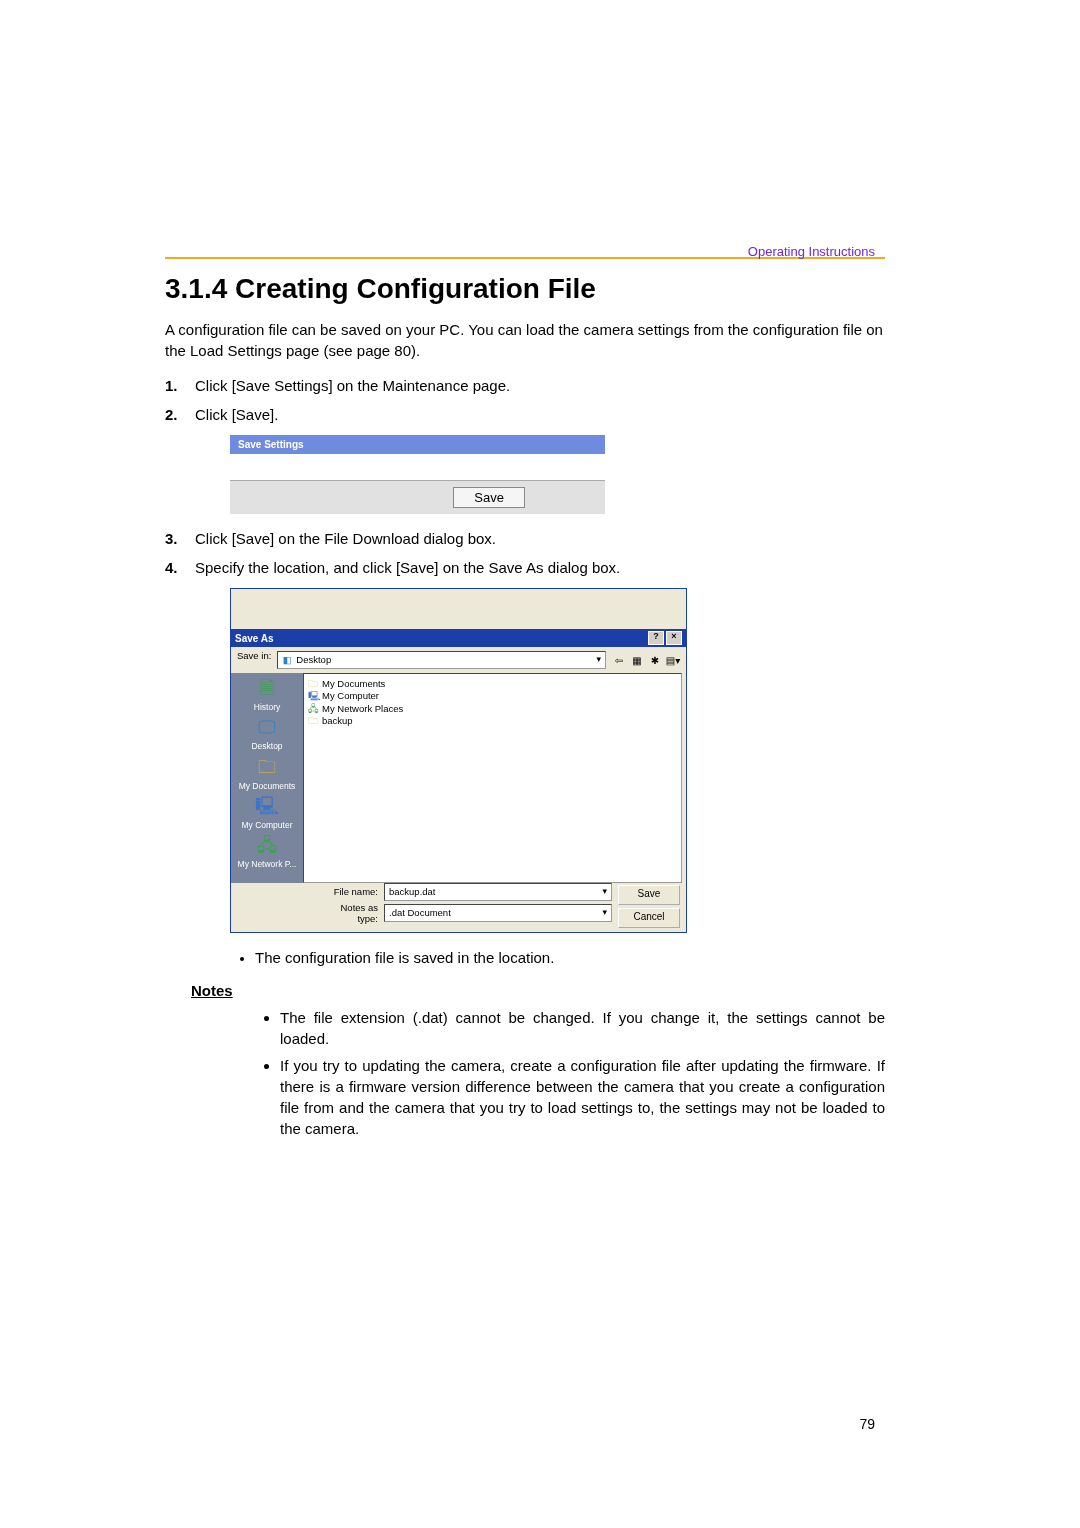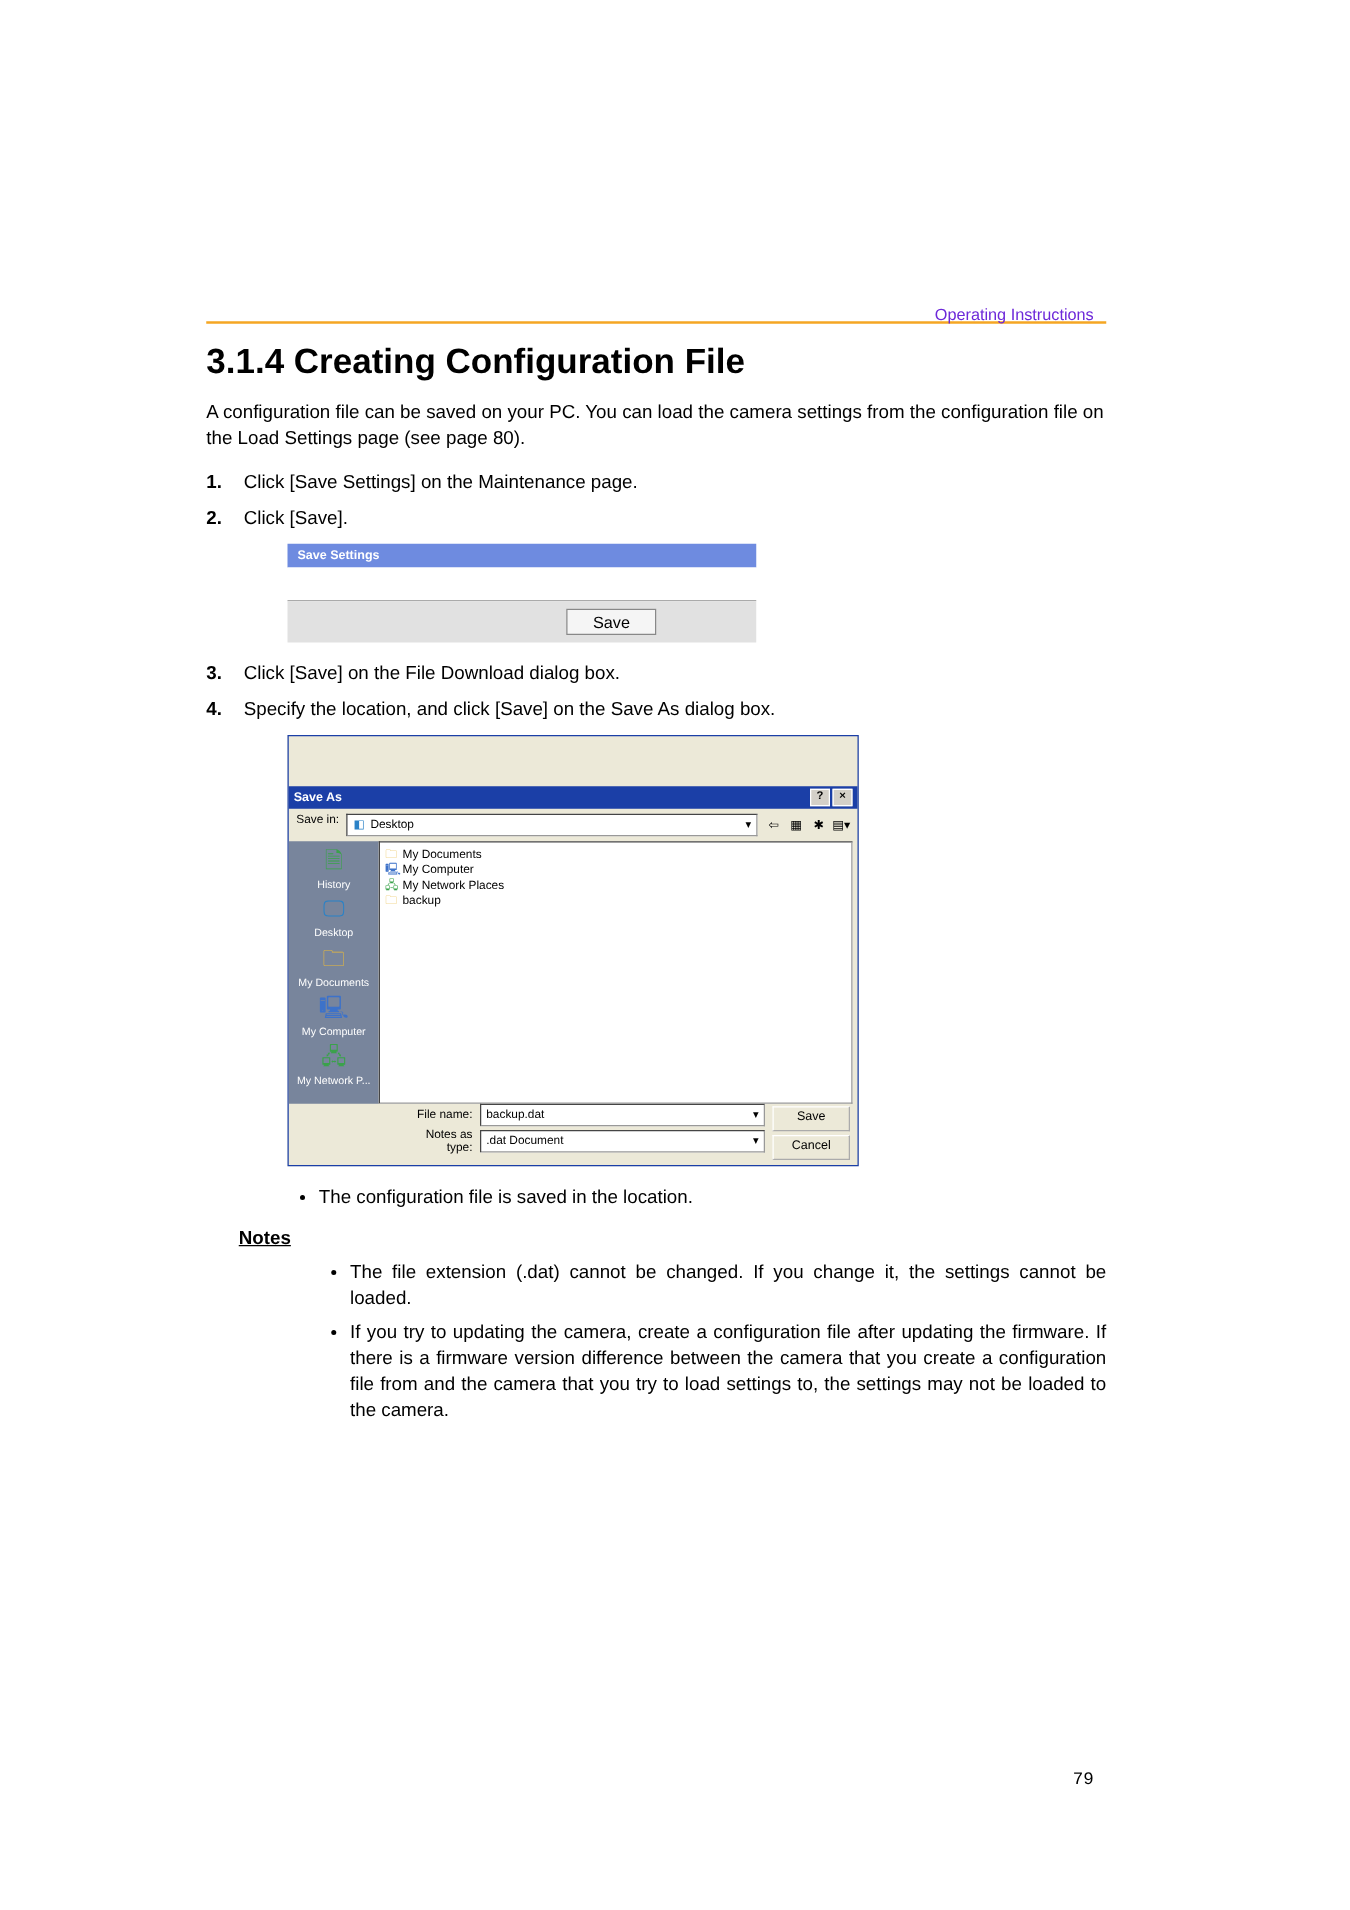--- a/index.html
+++ b/index.html
@@ -267,21 +267,20 @@
   ul.notes li {
     margin-bottom: 6px;
     text-align: justify;
   }
 
   .page-number {
     position: absolute;
     right: 205px;
     bottom: 96px;
     font-size: 14px;
-    font-family: Liberation Mono, monospace;
   }
 
   .mini-icon {
     display: inline-block;
     width: 10px;
     text-align: center;
   }
   .desk-icon {
     color: #2a82c7;
   }

